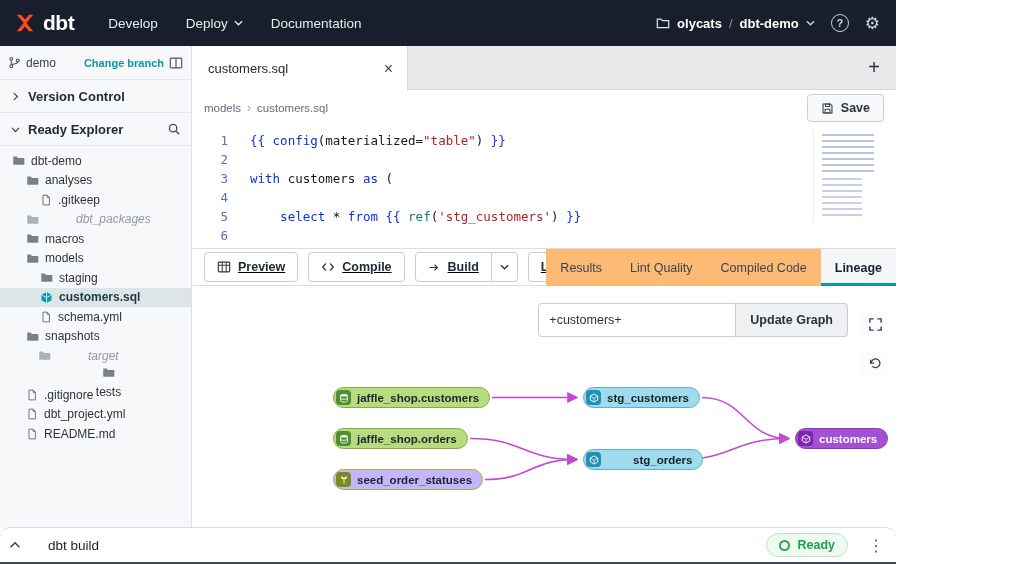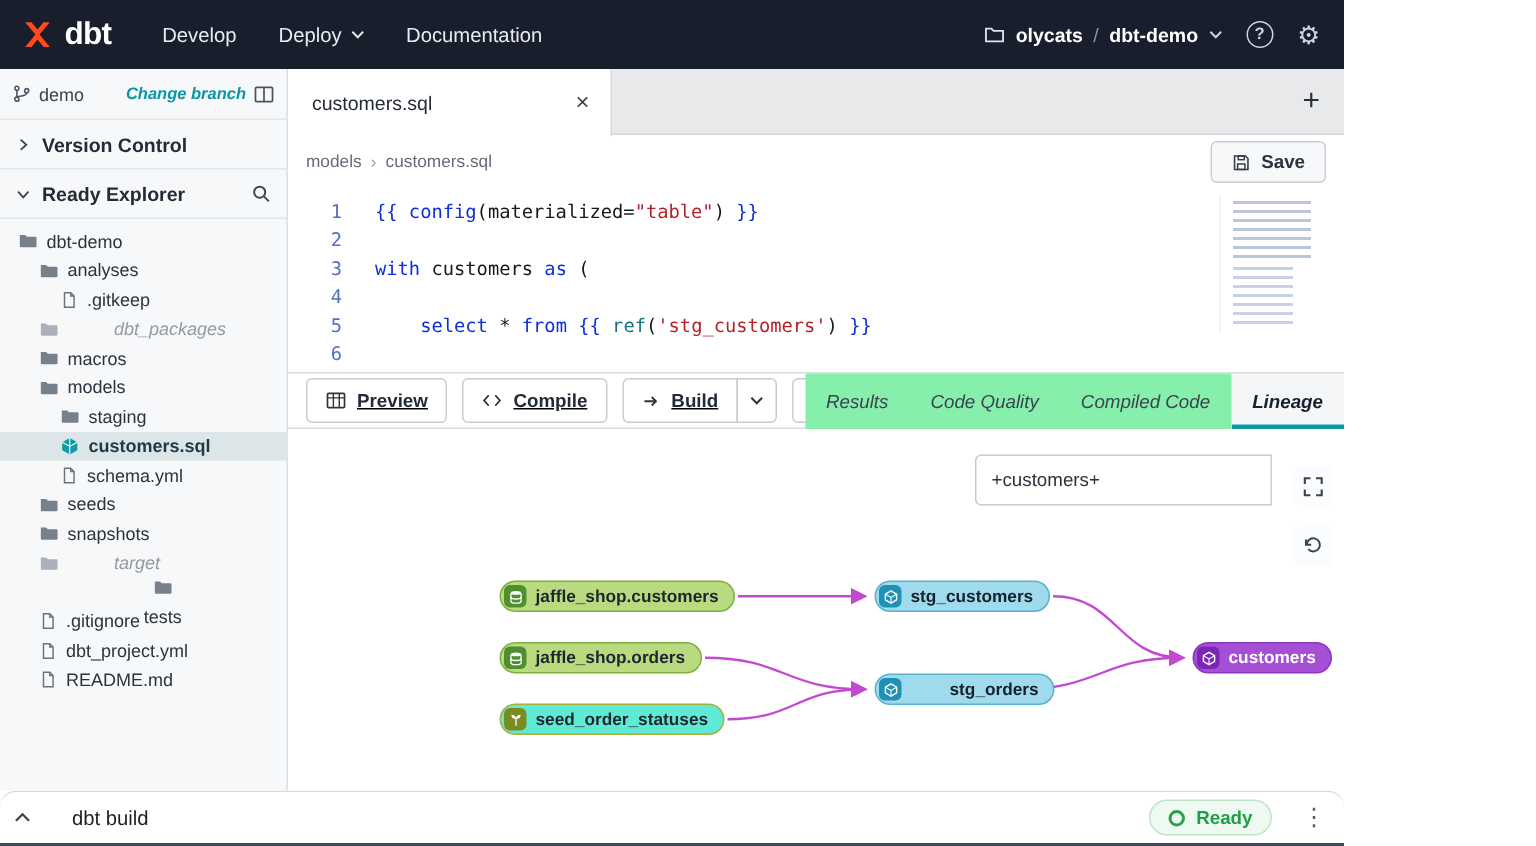--- a/index.html
+++ b/index.html
@@ -18,21 +18,21 @@
   .acct { display:flex; align-items:center; gap:7px; font-size:13px; }
   .acct b { font-weight:600; color:#fff; }
   .acct .sep { color:#8b93a3; }
   .help-circ { width:18px; height:18px; border:1.5px solid #cdd3de; border-radius:50%; display:flex; align-items:center; justify-content:center; font-size:11px; font-weight:700; color:#cdd3de; }
   .gear { font-size:17px; color:#cdd3de; }
 
   
   .sidebar { position:absolute; top:46px; left:0; width:192px; bottom:37px; background:#f7f8f9; border-right:1px solid #dcdfe4; }
   .branch-row { height:34px; display:flex; align-items:center; gap:5px; padding:0 8px; border-bottom:1px solid #e3e6ea; }
   .branch-name { font-size:12px; color:#3a424d; }
-  .change-branch { margin-left:auto; font-size:11px; font-weight:700; color:#0b96a6; cursor:pointer;font-style:italic; }
+  .change-branch { margin-left:auto; font-size:11px; font-weight:700; color:#0b96a6; cursor:pointer; }
   .section-row { height:33px; display:flex; align-items:center; gap:7px; padding:0 10px; border-bottom:1px solid #e3e6ea; cursor:pointer; }
   .section-row .label { font-size:13px; font-weight:700; color:#232b36; }
   .section-row .right { margin-left:auto; }
   .file-tree { padding-top:5px; }
   .tree-row { height:19.5px; display:flex; align-items:center; gap:6px; font-size:12px; color:#2c333d; cursor:pointer; white-space:nowrap; }
   .tree-row.selected { background:#dce6e9; font-weight:600; color:#1e3a42; }
   .tree-row.muted { color:#939aa4; font-style:italic;gap:37px; }
 
   
   .tabbar { position:absolute; top:46px; left:192px; right:0; height:44px; background:#e7e9eb; border-bottom:1px solid #d5d8dc; display:flex; align-items:stretch; }
@@ -60,21 +60,21 @@
   
   .toolbar { position:absolute; top:248px; left:192px; right:0; height:38px; background:#fff; border-top:1px solid #dadde1; border-bottom:1px solid #dadde1; display:flex; align-items:center; }
   .btn { height:30px; display:flex; align-items:center; gap:7px; padding:0 12px; background:#fff; border:1px solid #c6ccd2; border-radius:4px; font-size:12.5px; font-weight:600; color:#222b36; cursor:pointer; }
   .btn-group { display:flex; margin-left:10px; }
   .btn-group .btn { border-radius:0; }
   .btn-group .btn:first-child { border-radius:4px 0 0 4px; }
   .btn-group .btn:last-child { border-radius:0 4px 4px 0; margin-left:-1px; padding:0 8px; }
   .tb-left { display:flex; align-items:center; margin-left:12px;text-decoration:underline; }
   .tb-left > .btn { margin-left:10px; }
   .tb-left > .btn:first-child { margin-left:0; }
-  .result-tabs { position:absolute; right:0; top:0; bottom:-1px; display:flex; background:#86efac;font-style:italic; }
+  .result-tabs { position:absolute; right:0; top:0; bottom:-1px; display:flex; background:#fdba74; }
   .rtab { display:flex; align-items:center; padding:0 14px; font-size:12.5px; color:#3c4450; cursor:pointer; }
   .rtab.active { background:#f4f6f8; box-shadow:inset 0 -3px 0 #0d98a8; color:#18222d; font-weight:600; }
 
   
   .lineage { position:absolute; top:287px; left:192px; right:0; bottom:37px; background:#fff; overflow:hidden; }
   .lineage-controls { position:absolute; top:16px; right:48px; display:flex; z-index:3; }
   .selector-input { width:198px; height:34px; border:1px solid #c6ccd2; border-radius:4px 0 0 4px; padding:0 10px; font-size:12.5px; color:#2b323c; font-family:"Liberation Sans", sans-serif; outline:none; background:#fff; }
   .update-btn { height:34px; padding:0 14px; background:#eef0f2; border:1px solid #c6ccd2; border-left:none; border-radius:0 4px 4px 0; font-size:12.5px; font-weight:600; color:#2a323c; cursor:pointer; }
   .lineage-icons { position:absolute; top:24px; right:8px; display:flex; flex-direction:column; gap:14px; z-index:3; }
   .licon { width:26px; height:26px; display:flex; align-items:center; justify-content:center; cursor:pointer; color:#39424d; background:#fbfcfd; border-radius:4px; }
@@ -260,31 +260,23 @@
             </svg>
           </span>
           <span class="tree-label">schema.yml</span>
         </div>
         <div class="tree-row" style="padding-left: 26px;">
           <span class="icn">
             <svg viewBox="0 0 16 16" width="13" height="13">
               <path d="M1.5 3.2h4.3l1.5 1.6h7.2a.7.7 0 0 1 .7.7v6.8a1 1 0 0 1-1 1h-11.7a1 1 0 0 1-1-1z" fill="#77818c"></path>
             </svg>
           </span>
-          <span class="tree-label">seeds</span>
-        </div>
-        <div class="tree-row" style="padding-left: 26px;">
-          <span class="icn">
-            <svg viewBox="0 0 16 16" width="13" height="13">
-              <path d="M1.5 3.2h4.3l1.5 1.6h7.2a.7.7 0 0 1 .7.7v6.8a1 1 0 0 1-1 1h-11.7a1 1 0 0 1-1-1z" fill="#77818c"></path>
-            </svg>
-          </span>
           <span class="tree-label">snapshots</span>
         </div>
-        <div class="tree-row muted" style="padding-left: 26px;">
+        <div class="tree-row muted" style="padding-left: 26px; margin-left: 12px;">
           <span class="icn">
             <svg viewBox="0 0 16 16" width="13" height="13">
               <path d="M1.5 3.2h4.3l1.5 1.6h7.2a.7.7 0 0 1 .7.7v6.8a1 1 0 0 1-1 1h-11.7a1 1 0 0 1-1-1z" fill="#aab1ba"></path>
             </svg>
           </span>
           <span class="tree-label">target</span>
         </div>
         <div class="tree-row" style="padding-left: 26px; flex-direction: column;">
           <span class="icn">
             <svg viewBox="0 0 16 16" width="13" height="13">
@@ -426,34 +418,35 @@
               </svg>
           </span>
         </button>
       </div>
     </div>
     <div class="result-tabs">
         <div class="rtab">
           <span>Results</span>
         </div>
         <div class="rtab">
-          <span>Code Quality</span>
+          <span>Lint Quality</span>
         </div>
         <div class="rtab">
           <span>Compiled Code</span>
         </div>
         <div class="rtab active">
           <span>Lineage</span>
         </div>
       </div>
   </div>
 
   <div class="lineage">
     <div class="lineage-controls">
       <input class="selector-input" value="+customers+" style="">
+      <button class="update-btn">Update Graph</button>
     </div>
     <div class="lineage-icons">
       <span class="licon">
         <svg viewBox="0 0 16 16" width="15" height="15">
             <path d="M2 6V2h4M10 2h4v4M14 10v4h-4M6 14H2v-4" fill="none" stroke="#39424d" stroke-width="1.5"></path>
           </svg>
       </span>
       <span class="licon">
         <svg viewBox="0 0 16 16" width="14" height="14">
             <path d="M3 3v4h4" fill="none" stroke="#39424d" stroke-width="1.5"></path>
@@ -489,21 +482,21 @@
         <div class="lnode" style="left: 141px; top: 141px; background: rgb(185, 219, 127); border-color: rgb(127, 174, 67); color: rgb(28, 38, 48);">
           <span class="chip" style="background:#4f8f2f">
             <svg viewBox="0 0 16 16" width="10" height="10">
               <ellipse cx="8" cy="3.6" rx="5.4" ry="2.1" fill="#fff"></ellipse>
               <path d="M2.6 3.6v8.8c0 1.2 2.4 2.1 5.4 2.1s5.4-.9 5.4-2.1V3.6" fill="none" stroke="#fff" stroke-width="1.4"></path>
               <path d="M2.6 8c0 1.2 2.4 2.1 5.4 2.1S13.4 9.2 13.4 8" fill="none" stroke="#fff" stroke-width="1.4"></path>
             </svg>
           </span>
           <span class="nlabel">jaffle_shop.orders</span>
         </div>
-        <div class="lnode" style="left: 141px; top: 182px; background: #5eead4; border-color: rgb(170, 176, 55); color: rgb(28, 38, 48);">
+        <div class="lnode" style="left: 141px; top: 182px; background: #c4b5fd; border-color: rgb(170, 176, 55); color: rgb(28, 38, 48);">
           <span class="chip" style="background:#7c8a22">
             <svg viewBox="0 0 16 16" width="10" height="10">
               <path d="M8 14V7" stroke="#fff" stroke-width="1.4" fill="none"></path>
               <path d="M8 7C8 4 6 2.5 3 2.5 3 5.5 5 7 8 7zM8 7c0-3 2-4.5 5-4.5C13 5.5 11 7 8 7z" fill="#fff"></path>
             </svg>
           </span>
           <span class="nlabel">seed_order_statuses</span>
         </div>
         <div class="lnode" style="left: 391px; top: 100px; background: rgb(159, 218, 237); border-color: rgb(87, 177, 207); color: rgb(21, 34, 44);">
           <span class="chip" style="background:#2090b4">

